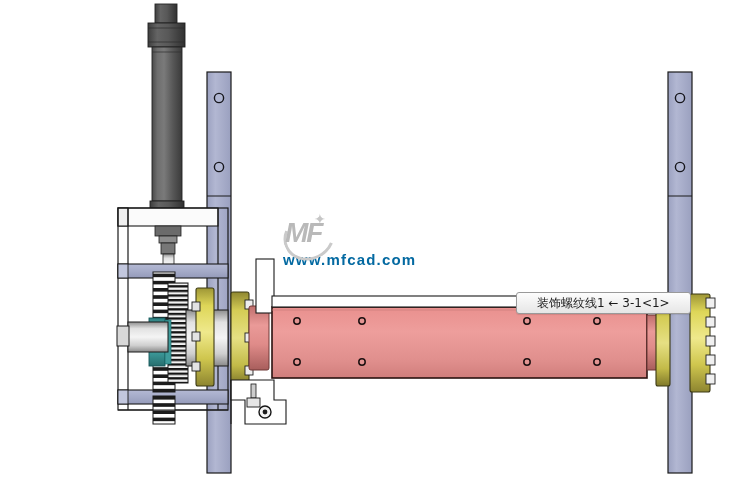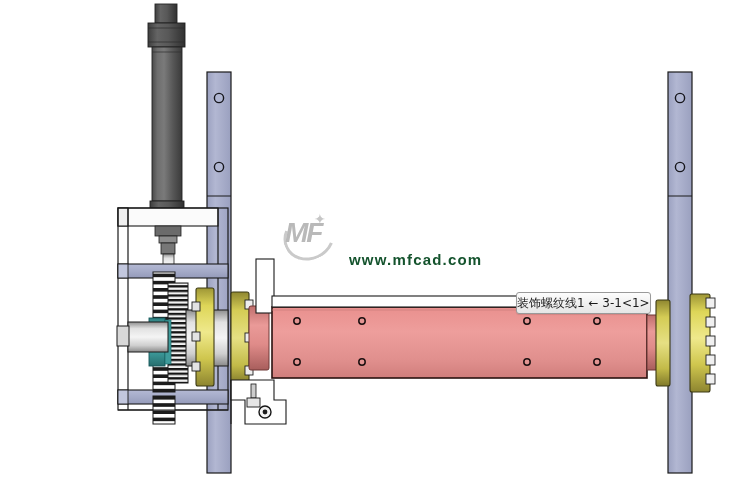--- a/index.html
+++ b/index.html
@@ -80,37 +80,36 @@
   }
   #watermark .wm-cn {
     font-size: 33px;
     font-weight: bold;
     color: #b5b5b5;
     letter-spacing: 2px;
     line-height: 36px;
     font-family: "DejaVu Sans", "Liberation Sans", sans-serif;
   }
   #watermark .wm-url {
-    margin-left: 66px;
     margin-top: -5px;
     font-size: 15px;
     font-weight: bold;
-    color: #14532d;
+    color: #0369a1;
     letter-spacing: 1.2px;
     font-family: "Liberation Sans", sans-serif;
   }
   
   #callout {
     position: absolute;
     left: 516px;
     top: 292px;
     height: 20px;
     display: flex;
     align-items: center;
-    padding: 0 0;
+    padding: 0 20px;
     background: linear-gradient(to bottom, #fdfdfd 0%, #f0f0f0 55%, #e6e6e6 100%);
     border: 1px solid #9a9a9a;
     border-radius: 3px;
     box-shadow: 0 1px 1px rgba(0,0,0,0.10);
     white-space: nowrap;
   }
   #callout .callout-text {
     font-size: 12px;
     color: #1a1a1a;
     line-height: 12px;

